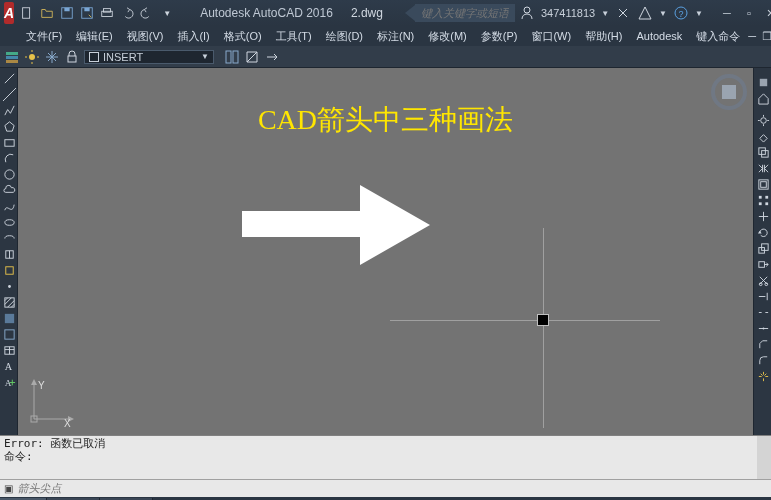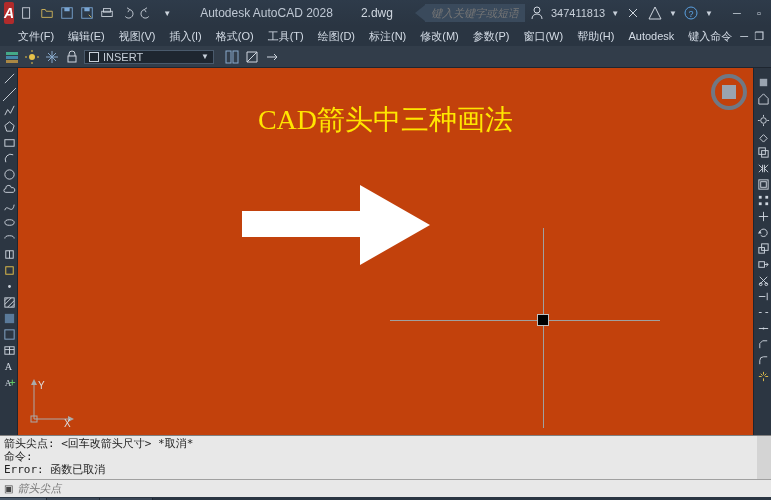--- a/index.html
+++ b/index.html
@@ -14,37 +14,37 @@
 }
 .logo {
   width: 22px; height: 22px; background: #b12b2b; border-radius: 2px;
   display: flex; align-items: center; justify-content: center;
   font-weight: bold; color: #fff; font-size: 14px; font-style: italic;
 }
 .qat { display: flex; gap: 2px; }
 .qat .btn { width: 18px; height: 18px; display: flex; align-items: center; justify-content: center; color: #cfd6df; cursor: pointer; }
 .qat .btn svg { width: 14px; height: 14px; }
 .titlebar .title { margin-left: 20px; color: #bfc8d4; font-size: 12px; white-space: nowrap; }
-.titlebar .doc { margin-left: 24px; color: #d0d7e0; font-size: 12px; }
+.titlebar .doc { margin-left: 14px; color: #d0d7e0; font-size: 12px; }
 .searchbox {
   margin-left: 18px; display: flex; align-items: center;
 }
 .searchbox .tri { width: 0; height: 0; border-top: 8px solid transparent; border-bottom: 8px solid transparent; border-right: 10px solid #3a4a5c; }
 .searchbox input {
   height: 18px; width: 100px; background: #3a4a5c; border: none; padding: 0 6px;
   color: #8a96a6; font-size: 11px; font-style: italic; outline: none;
 }
 .titlebar .right { margin-left: auto; display: flex; align-items: center; gap: 6px; }
 .titlebar .right .ico { width: 16px; height: 16px; cursor: pointer; }
 .winbtns { display: flex; gap: 6px; margin-left: 10px; }
 .winbtns span { width: 16px; height: 14px; display: flex; align-items: center; justify-content: center; cursor: pointer; }
 
 .menubar {
   height: 20px; background: #2a3542; display: flex; align-items: center;
-  padding-left: 12px; gap: 2px; font-size: 11px; color: #d4dce6;
+  padding-left: 20px; gap: 2px; font-size: 11px; color: #d4dce6;
 }
 .menubar .mi { padding: 2px 6px; cursor: pointer; white-space: nowrap; }
 
 .qtoolbar {
   height: 22px; background: #323d4a; border-bottom: 1px solid #1e2630;
   display: flex; align-items: center; padding: 0 4px; gap: 4px;
 }
 .qtoolbar .tb { width: 16px; height: 16px; cursor: pointer; }
 .layerlist {
   display: flex; align-items: center; background: #1e2630; border: 1px solid #4a5a6c;
@@ -62,21 +62,21 @@
 }
 .ltoolbar .ti { width: 18px; height: 16px; display: flex; align-items: center; justify-content: center; cursor: pointer; }
 .ltoolbar .ti svg { width: 13px; height: 13px; }
 .rtoolbar {
   width: 18px; background: #2c3642; border-left: 1px solid #1e2630;
   display: flex; flex-direction: column; padding-top: 6px;
 }
 .rtoolbar .ti { width: 18px; height: 16px; display: flex; align-items: center; justify-content: center; cursor: pointer; }
 .rtoolbar .ti svg { width: 13px; height: 13px; }
 .canvas {
-  flex: 1; background: #c2410c; position: relative; overflow: hidden;
+  flex: 1; background: #737373; position: relative; overflow: hidden;
 }
 .heading {
   position: absolute; top: 33px; left: 0; right: 0; text-align: center;
   font-family: SimSun, serif; font-size: 28px; color: #ffe600; font-weight: 500;
 }
 .arrow {
   position: absolute; top: 117px; left: 224px; width: 210px; height: 80px;
 }
 .arrow .shaft { position: absolute; top: 26px; left: 0; width: 120px; height: 26px; background: #fff; }
 .arrow .head {
@@ -158,21 +158,21 @@
           <path d="M11 4a5 5 0 1 1-5 8M11 4l-3-2m3 2l-2 3" fill="none" stroke="#cfd6df"></path>
         </svg>
       </span>
     <span class="btn">
         <svg viewBox="0 0 16 16">
           <path d="M5 4a5 5 0 1 0 5 8M5 4l3-2m-3 2l2 3" fill="none" stroke="#cfd6df"></path>
         </svg>
       </span>
     <span class="btn" style="font-size:8px">▼</span>
   </div>
-  <span class="title">Autodesk AutoCAD 2028</span>
+  <span class="title">Autodesk AutoCAD 2016</span>
   <span class="doc">2.dwg</span>
   <div class="searchbox">
     <span class="tri"></span>
     <input placeholder="键入关键字或短语" style="">
   </div>
   <div class="right">
     <span class="ico"><svg viewBox="0 0 16 16">
           <circle cx="8" cy="5" r="3" fill="none" stroke="#cfd6df"></circle>
           <path d="M3 14c0-3 2-5 5-5s5 2 5 5" fill="none" stroke="#cfd6df"></path>
         </svg></span>
@@ -532,23 +532,22 @@
             <line x1="9" y1="7" x2="12" y2="7"></line>
             <line x1="4" y1="4" x2="6" y2="6"></line>
             <line x1="10" y1="4" x2="8" y2="6"></line>
           </g>
         </svg>
       </span>
   </div>
 </div>
 
 <div class="cmdline">
-  <div>箭头尖点: &lt;回车改箭头尺寸&gt; *取消*</div>
+  <div>Error: 函数已取消</div>
   <div>命令:</div>
-  <div>Error: 函数已取消</div>
   <div class="sb"></div>
 </div>
 <div class="cmdinput">
   <span class="chev">▣</span>
   <span style="font-style:italic;color:#777">箭头尖点</span>
 </div>
 
 <div class="tabbar">
   <span class="tab active">模型</span>
   <span class="tab">布局1</span>

